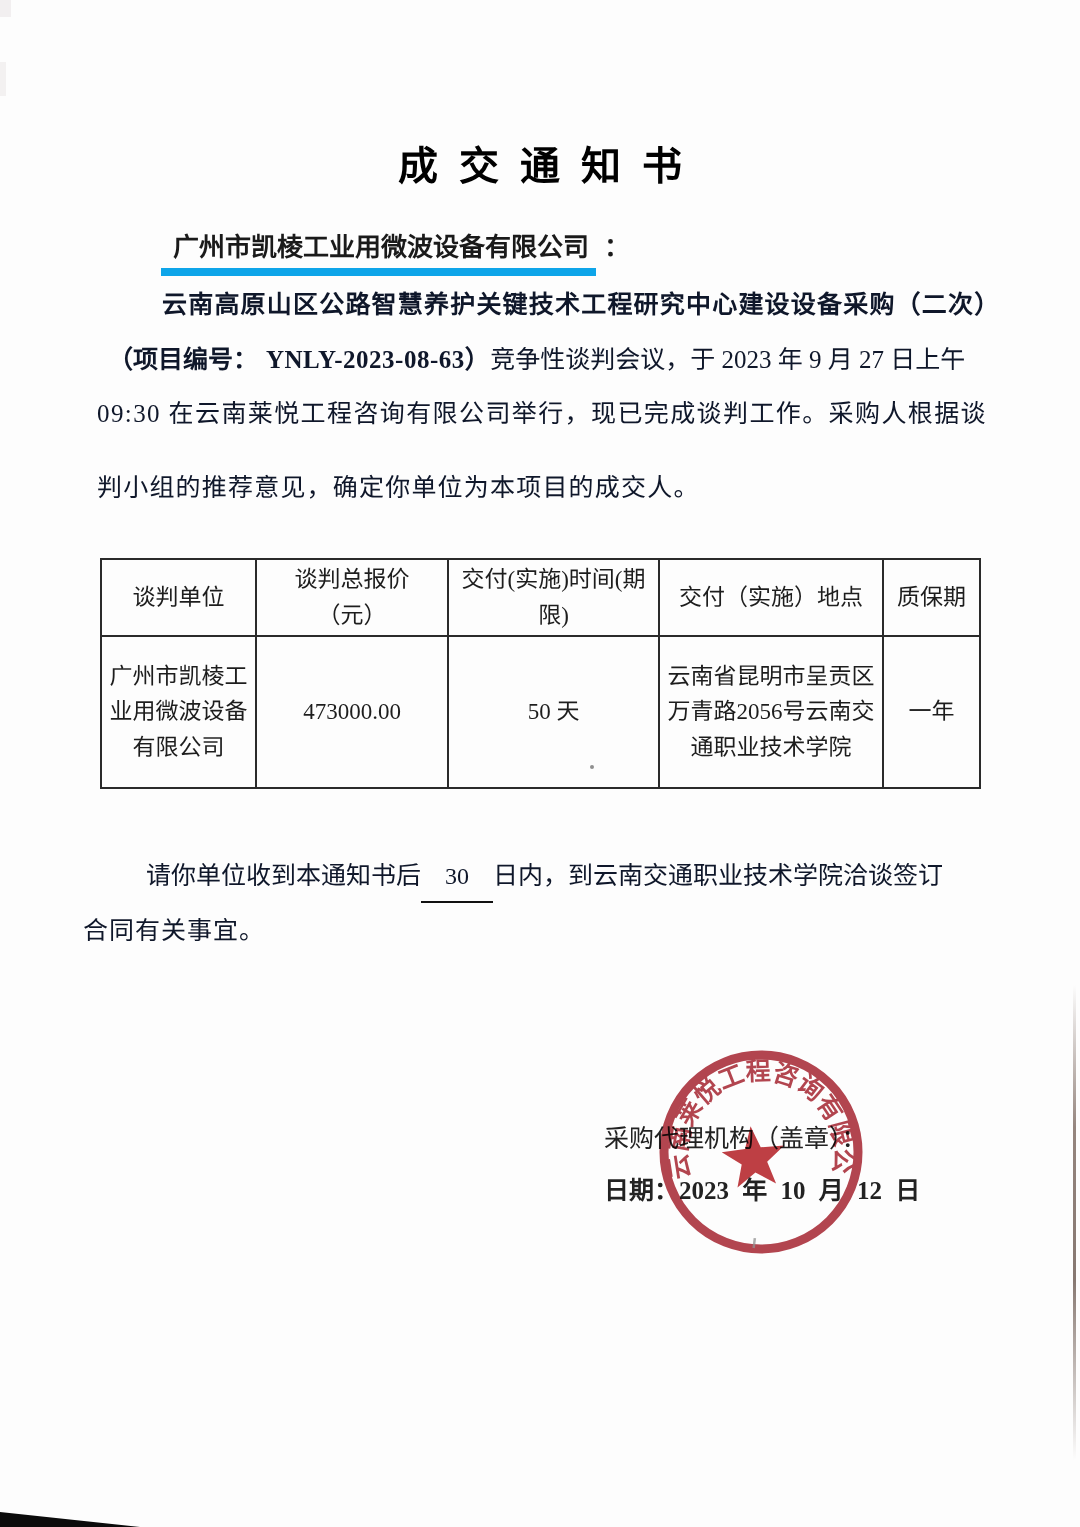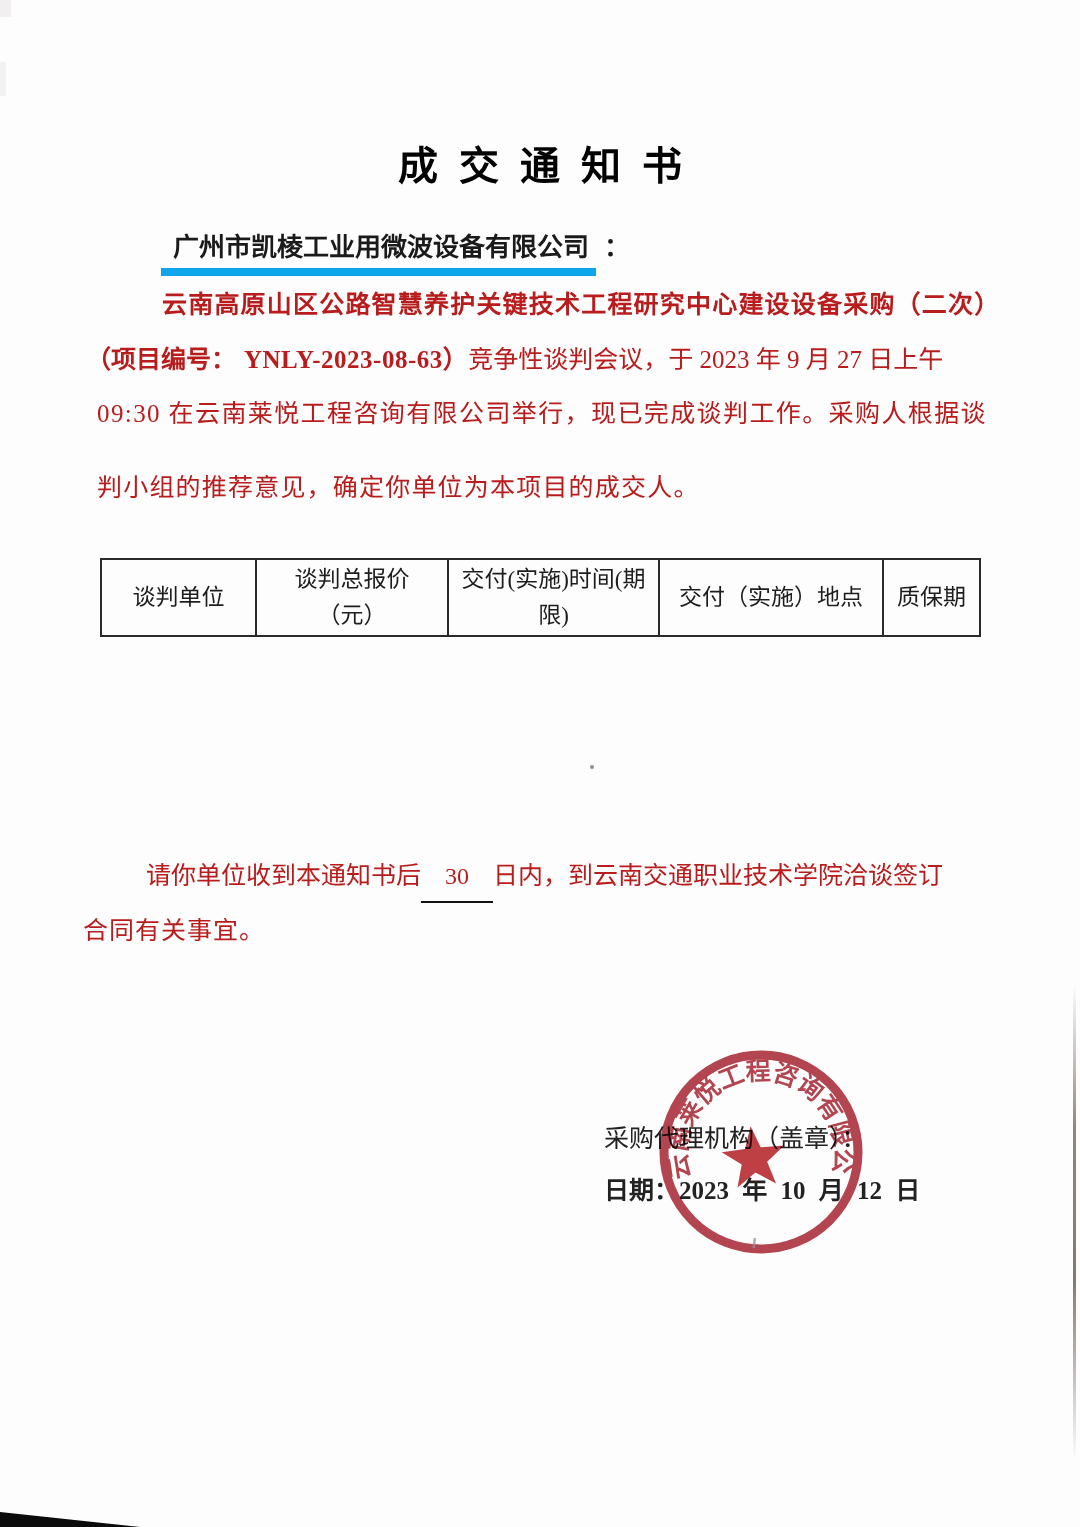--- a/index.html
+++ b/index.html
@@ -28,23 +28,23 @@
 
   
   .recipient{left:161px;top:231px;font-size:26px;line-height:32px;white-space:nowrap;}
   .recipient .u{
     display:inline-block;min-width:435px;box-sizing:border-box;
     padding:0 0 4px 12px;border-bottom:8px solid #0ea5e9;
   }
   .recipient .colon{margin-left:8px;}
 
   
-  .bodyline{font-size:25px;line-height:30px;white-space:nowrap;color:#b91c1c;}
+  .bodyline{font-size:25px;line-height:30px;white-space:nowrap;color:#0f172a;}
   .l1{left:162px;top:289px;letter-spacing:1.2px;}
-  .l2{left:86px;top:344px;}
+  .l2{left:108px;top:344px;}
   .l2 .code{font-weight:bold;margin-left:8px;letter-spacing:.5px;}
   .l3{left:97px;top:399px;letter-spacing:1.4px;}
   .l4{left:97px;top:455px;letter-spacing:1.2px;margin-top:18px;}
 
   
   table.award{
     position:absolute;left:100px;top:558px;width:879px;
     border-collapse:collapse;table-layout:fixed;
     font-size:23px;color:#1d1d1d;
   }
@@ -114,20 +114,31 @@
   <tbody>
       <tr class="hdr">
     <th>谈判单位</th>
     <th>谈判总报价
 （元）</th>
     <th>交付(实施)时间(期
 限)</th>
     <th>交付（实施）地点</th>
     <th>质保期</th>
   </tr>
+  <tr class="row">
+    <td>广州市凯棱工
+业用微波设备
+有限公司</td>
+    <td>473000.00</td>
+    <td>50 天</td>
+    <td>云南省昆明市呈贡区
+万青路2056号云南交
+通职业技术学院</td>
+    <td>一年</td>
+  </tr>
 </tbody>
   </table>
 
 <div class="abs bodyline n1 song">
   <span>请你单位收到本通知书后</span><span class="blank">30</span><span>日内，到云南交通职业技术学院洽谈签订</span>
 </div>
 <div class="abs bodyline n2 song">合同有关事宜。</div>
 
 <div class="abs sig1 song">采购代理机构（盖章）：</div>
 <div class="abs sig2 song">日期：2023 年 10 月 12 日</div>

